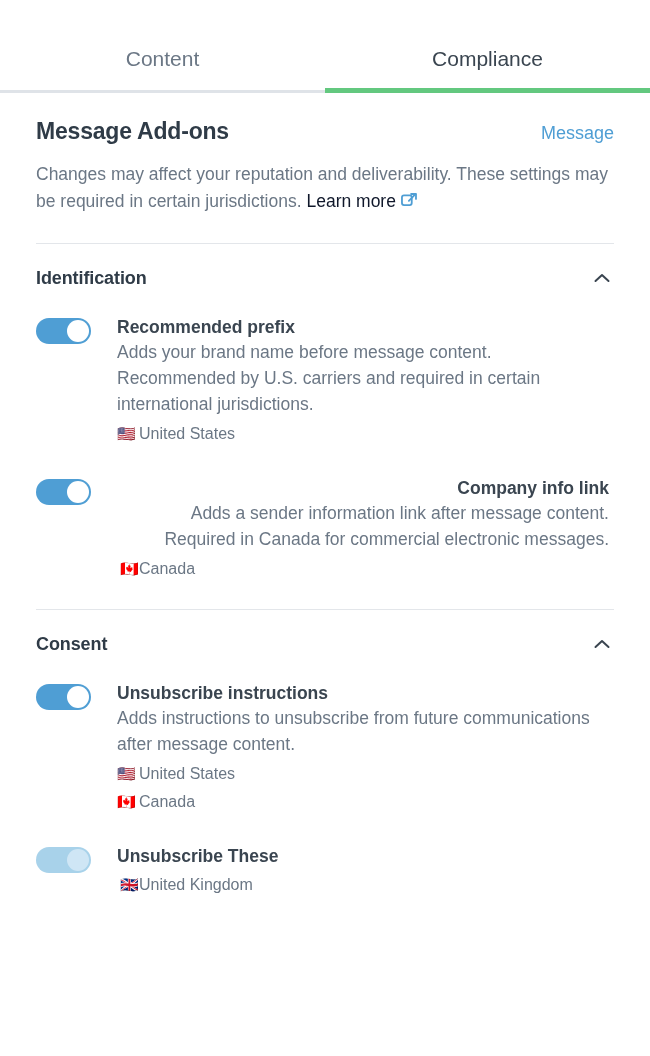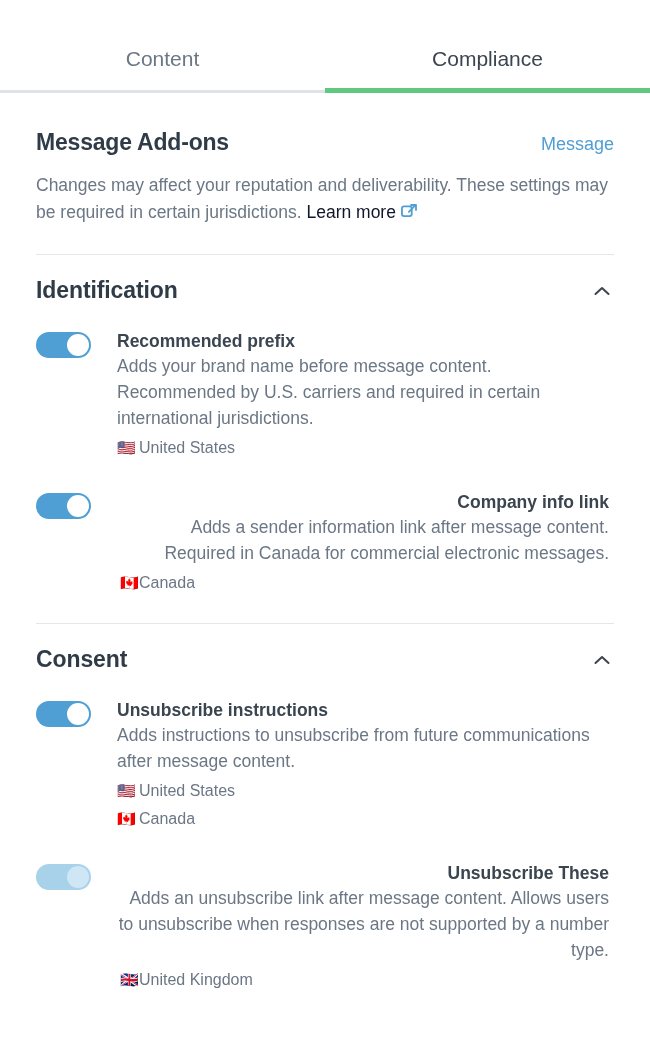--- a/index.html
+++ b/index.html
@@ -53,21 +53,21 @@
     background: #63c87f;
   }
 
   
   .body { padding: 0 36px; }
 
   .panel-head {
     display: flex;
     align-items: baseline;
     justify-content: space-between;
-    padding-top: 36px;
+    padding-top: 25px;
   }
   .panel-title {
     font-size: 23px;
     font-weight: bold;
     color: #2f3b47;
     letter-spacing: -0.2px;
   }
   .settings-link {
     font-size: 18px;
     color: #4f9ed4;
@@ -103,21 +103,21 @@
 
   
   .group-head {
     display: flex;
     align-items: center;
     justify-content: space-between;
     padding: 22px 0 8px 0;
     cursor: pointer;
   }
   .group-title {
-    font-size: 23px;
+    font-size: 18px;
     font-weight: bold;
     color: #2f3b47;
     letter-spacing: -0.1px;
   }
   .chev {
     width: 24px;
     height: 24px;
     display: flex;
     align-items: center;
     justify-content: center;
@@ -297,21 +297,20 @@
           </div>
         </div>
       </div>
 
       <div class="addon">
         <button class="toggle disabled">
             <span class="knob"></span>
           </button>
         <div class="addon-main">
           <div class="addon-title">Unsubscribe These</div>
-          <div class="addon-desc">Adds an unsubscribe link after message content. Allows users to unsubscribe when responses are not supported by a number type.</div>
           <div class="regions">
             <div class="region">
               <span class="flag">🇬🇧</span>
               <span>United Kingdom</span>
             </div>
           </div>
         </div>
       </div>
     </div>
 

